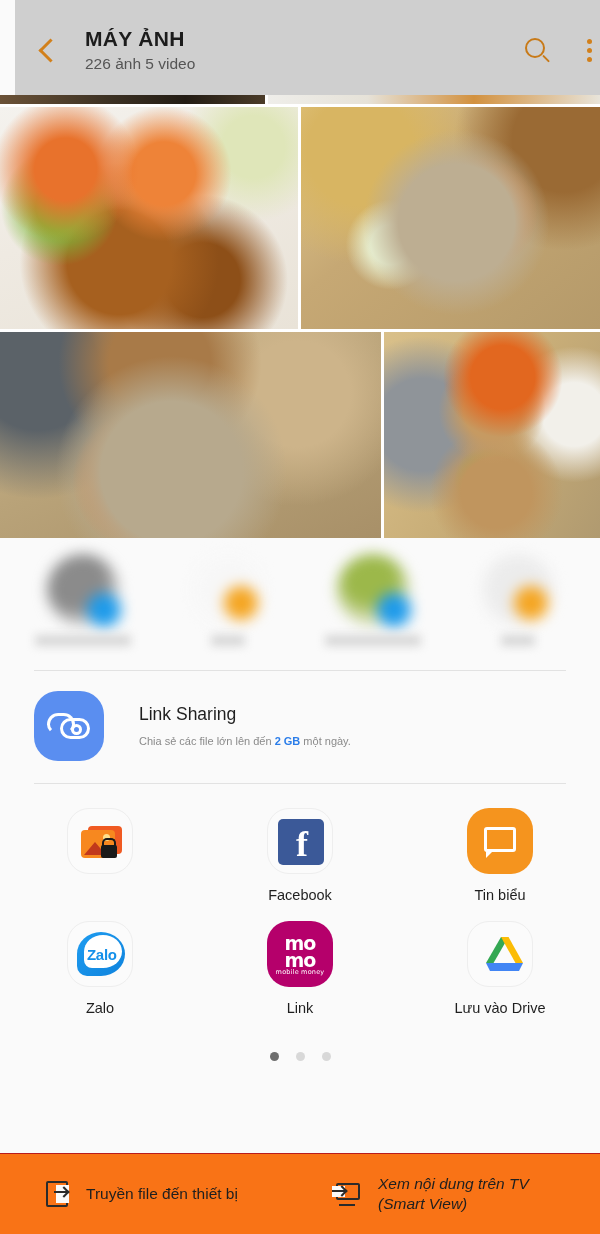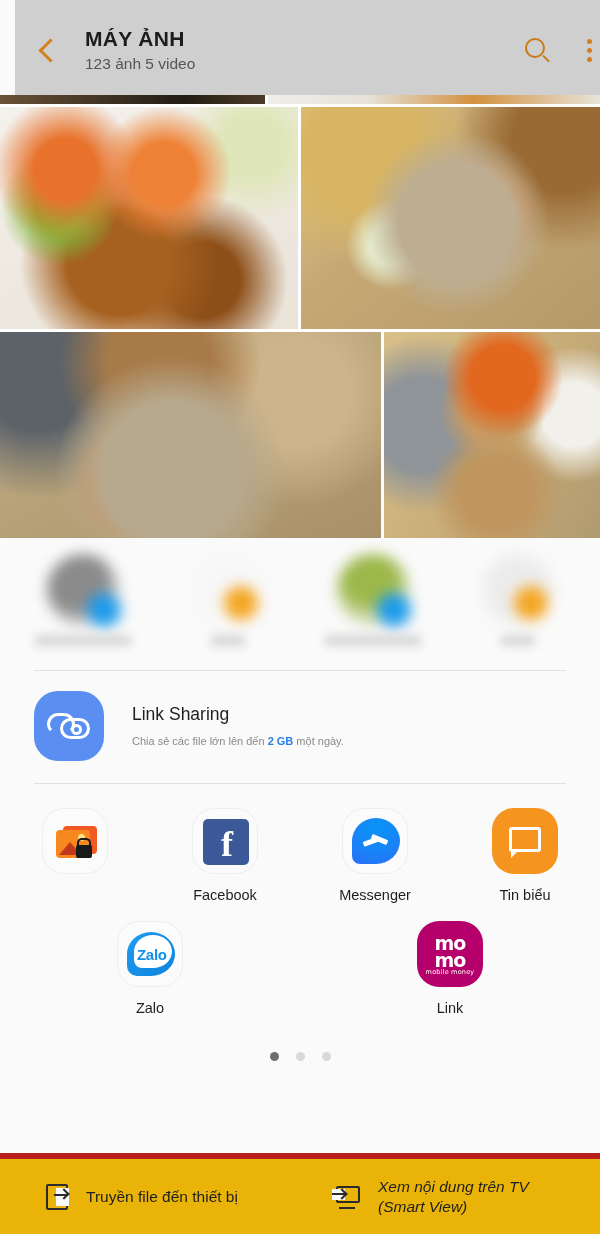--- a/index.html
+++ b/index.html
@@ -129,21 +129,21 @@
     border: 3px solid #fff; border-radius: 14px 14px 12px 12px; border-bottom-color: transparent;
   }
   .ls-cloud .c2 {
     position: absolute; left: 13px; top: 7px; width: 30px; height: 21px;
     border: 3px solid #fff; border-radius: 13px;
   }
   .ls-cloud .lk {
     position: absolute; left: 24px; top: 13px; width: 11px; height: 11px;
     border: 3px solid #fff; border-radius: 50%;
   }
-  .ls-text { margin-left: 28px; }
+  .ls-text { margin-left: 35px; }
   .ls-title { font-size: 17.5px; color: #1f1f1f; line-height: 24px; }
   .ls-sub { font-size: 11px; color: #8a8a8a; margin-top: 5px; line-height: 20px; }
   .ls-sub b { color: #2b7de9; font-weight: bold; }
 
   
   .app-grid { padding: 14px 0 0 0; }
   .agrow { display: flex; padding: 10px 0 6px 0; }
   .acell { flex: 1; display: flex; flex-direction: column; align-items: center; }
   .aicon {
     width: 66px; height: 66px; border-radius: 22px; position: relative; overflow: hidden;
@@ -205,21 +205,21 @@
   .im-dot { position: absolute; width: 5px; height: 5px; border-radius: 50%; background: #5bd94f; left: 1.5px; top: -2px; }
 
   
   .pager { display: flex; justify-content: center; gap: 17px; padding-top: 28px; }
   .pg { width: 9px; height: 9px; border-radius: 50%; background: #d8d8d8; }
   .pg.on { background: #6e6e6e; }
 
   
   .bottom-bar {
     position: absolute; bottom: 0; left: 0; width: 600px; height: 81px;
-    border-top: 6px solid #b91c1c; background: #eab308; display: flex; align-items: center;
+    border-top: 1px solid #b91c1c; background: #f97316; display: flex; align-items: center;
   }
   .bb-item { flex: 1; display: flex; align-items: center; padding-left: 46px; }
   .bb-item.second { padding-left: 18px; font-style: italic; }
   .bb-label { margin-left: 18px; font-size: 15.5px; color: #1f1f1f; line-height: 20px; }
   .ic-transfer { width: 22px; height: 26px; position: relative; flex: 0 0 auto; }
   .ic-transfer .box { position: absolute; inset: 0; border: 2px solid #2b2b2b; border-radius: 2px; }
   .ic-transfer .cut { position: absolute; right: -1px; top: 4px; width: 13px; height: 18px; background: #fafafa; }
   .ic-transfer .arr { position: absolute; right: 0px; top: 10px; width: 14px; height: 2px; background: #2b2b2b; }
   .ic-transfer .arh { position: absolute; right: 0px; top: 6.5px; width: 8px; height: 8px;
     border-top: 2px solid #2b2b2b; border-right: 2px solid #2b2b2b; transform: rotate(45deg); }
@@ -235,21 +235,21 @@
 <body>
 
 <div class="screen">
 
   <div class="header">
     <div class="back-btn">
       <div class="chev"></div>
     </div>
     <div class="title-wrap">
       <div class="app-title">MÁY ẢNH</div>
-      <div class="app-sub">123 ảnh  5 video</div>
+      <div class="app-sub">226 ảnh  5 video</div>
     </div>
     <div class="hdr-actions">
       <div class="icon-btn">
         <div class="search-ic">
             <i></i>
             <b></b>
           </div>
       </div>
       <div class="icon-btn">
         <div class="dots">
@@ -353,27 +353,20 @@
           </div>
         </div>
         <div class="acell">
           <div class="aicon ic-fb">
             <span class="fb-sq"></span>
               <span class="fb-f">f</span>
           </div>
           <div class="alabel">Facebook</div>
         </div>
         <div class="acell">
-          <div class="aicon ic-msgr">
-            <span class="ms-b"></span>
-              <span class="ms-z"></span>
-          </div>
-          <div class="alabel">Messenger</div>
-        </div>
-        <div class="acell">
           <div class="aicon ic-sms">
             <span class="sms-b"></span>
               <span class="sms-t"></span>
           </div>
           <div class="alabel">Tin biểu</div>
         </div>
       </div>
 
       <div class="agrow">
         <div class="acell">
@@ -384,20 +377,31 @@
           </div>
           <div class="alabel">Zalo</div>
         </div>
         <div class="acell">
           <div class="aicon ic-momo">
             <span class="mm-row mm-1">mo</span>
             <span class="mm-row mm-2">mo</span>
             <span class="mm-row mm-3">mobile money</span>
           </div>
           <div class="alabel">Link</div>
+        </div>
+        <div class="acell">
+          <div class="aicon ic-drive">
+            <svg class="dr" viewBox="0 0 46 40">
+              <polygon points="23,2 8,28 15.5,28 30.5,2" fill="#34a853"></polygon>
+              <polygon points="23,2 30.5,2 45,28 37.5,28" fill="#fbbc05"></polygon>
+              <polygon points="8,28 45,28 41,36 12,36" fill="#4285f4"></polygon>
+              <polygon points="15.5,28 37.5,28 41,34 12,34" fill="#4285f4"></polygon>
+            </svg>
+          </div>
+          <div class="alabel">Lưu vào Drive</div>
         </div>
       </div>
 
     </div>
 
     <div class="pager">
       <span class="pg on"></span>
       <span class="pg"></span>
       <span class="pg"></span>
     </div>

